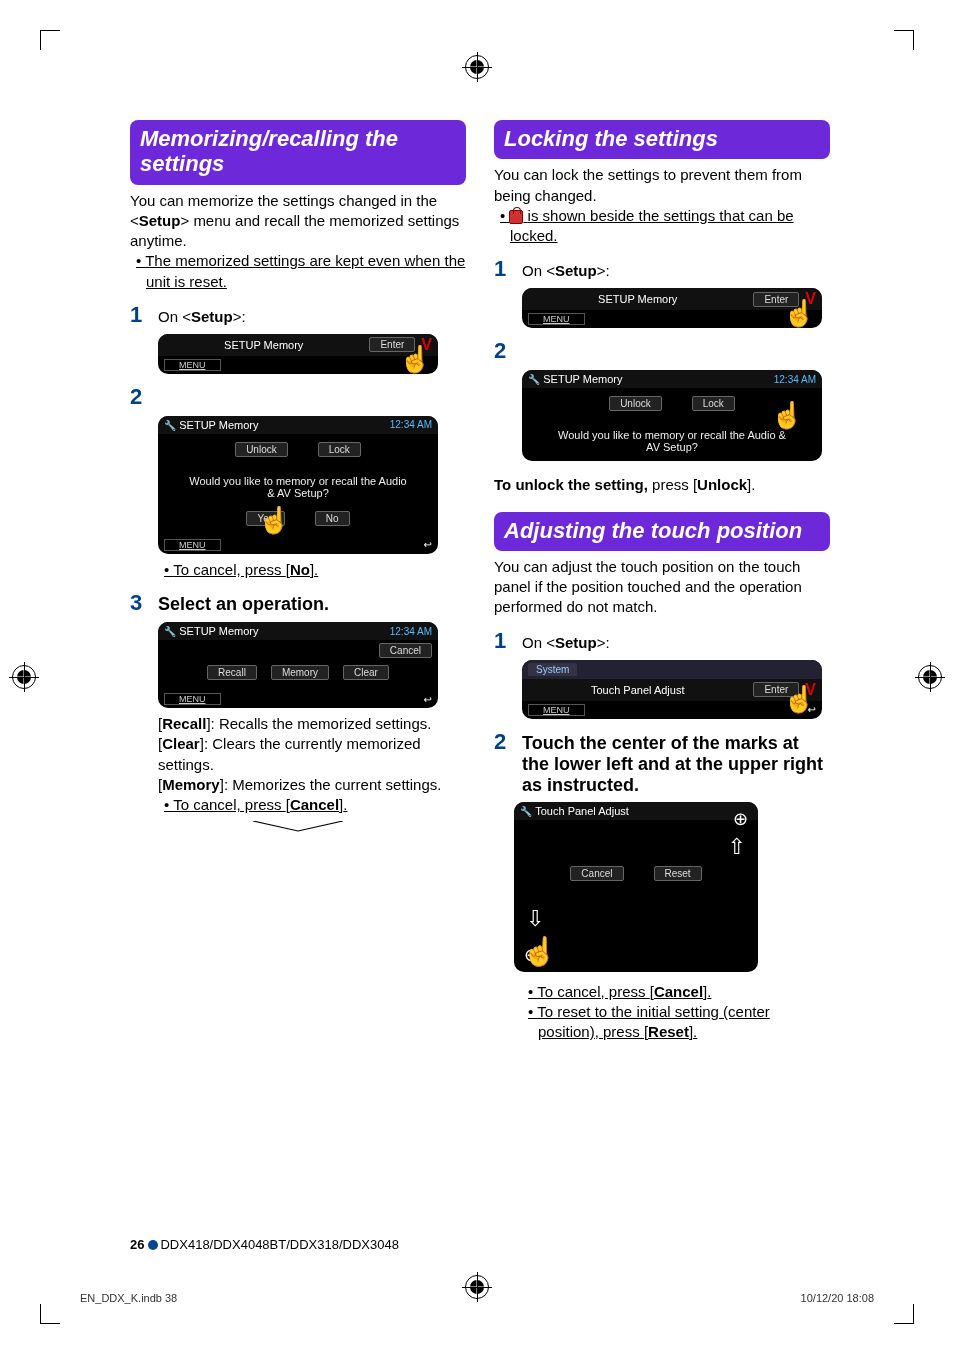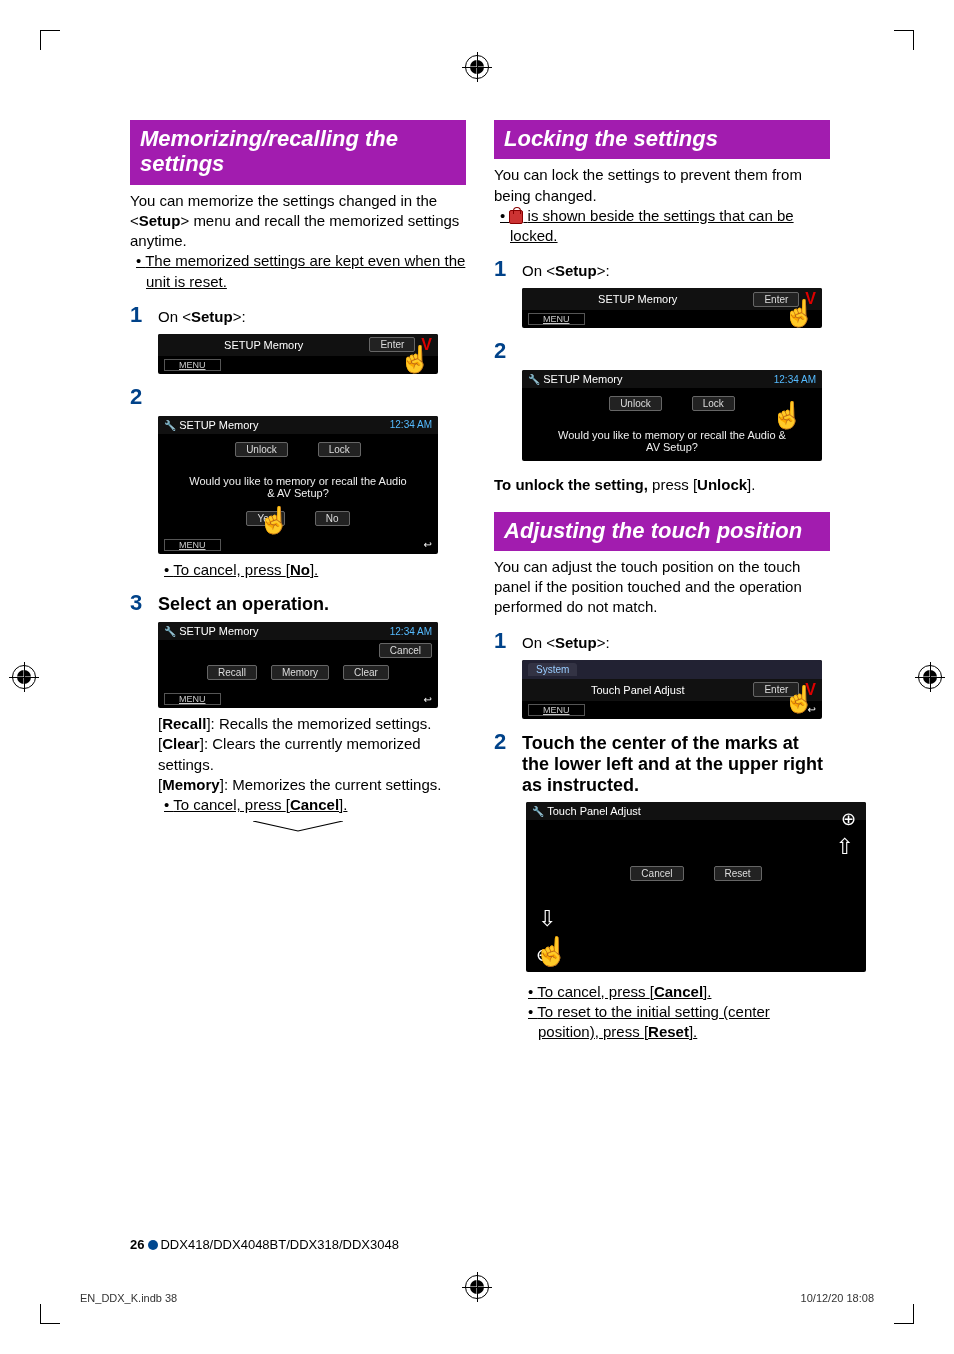--- a/index.html
+++ b/index.html
@@ -19,30 +19,30 @@
   .reg-mark::after { content: ""; position: absolute; left: 50%; top: 50%; width: 30px; height: 30px; transform: translate(-50%, -50%); background:
     linear-gradient(#000,#000) center/100% 1px no-repeat,
     linear-gradient(#000,#000) center/1px 100% no-repeat; }
   .reg-mark .fill { position: absolute; inset: 5px; background: #000; border-radius: 50%; }
   .reg-mark .fill::before, .reg-mark .fill::after { content:""; position:absolute; background:#fff; }
   .reg-mark .fill::before { left:0; right:0; top:50%; height:1px; transform:translateY(-50%);}
   .reg-mark .fill::after { top:0; bottom:0; left:50%; width:1px; transform:translateX(-50%);}
 
   .content { position: absolute; top: 120px; left: 130px; width: 700px; display: flex; gap: 28px; }
   .col { width: 336px; }
-  .heading-box { background: #a21caf; color: #fff; padding: 6px 10px 8px 10px; border-radius: 0; }
+  .heading-box { background: #6d28d9; color: #fff; padding: 6px 10px 8px 10px; border-radius: 8px; }
   .heading-box h2 { font-size: 22px; font-style: italic; font-weight: 700; line-height: 1.15; }
   .body-text { font-size: 15px; line-height: 1.35; margin-top: 6px; }
   .bullet { padding-left: 16px; text-indent: -10px; font-size: 15px; line-height: 1.35; text-decoration: underline; }
   .bullet::before { content: "• "; }
   .step-row { display: flex; gap: 10px; margin-top: 10px; align-items: baseline; }
   .step-num { font-size: 22px; font-weight: 800; color: #004289; width: 18px; }
   .step-body { flex: 1; font-size: 15px; }
   .step-body.big { font-size: 18px; font-weight: 700; }
-  .screen { background: #000; color: #fff; border-radius: 2px; overflow: hidden; margin-top: 6px; font-size: 10px; position: relative; }
+  .screen { background: #000; color: #fff; border-radius: 10px; overflow: hidden; margin-top: 6px; font-size: 10px; position: relative; }
   .screen .bar { display:flex; align-items:center; background:#111; height:22px; padding:0 6px; gap:6px; }
   .screen .btn { border:1px solid #666; background:#222; color:#ddd; font-size:10px; padding:1px 10px; border-radius:2px; }
   .screen .title { color:#fff; font-size:11px; }
   .screen .row { display:flex; align-items:center; justify-content:space-between; padding:3px 6px; }
   .screen .menu { border:1px solid #555; color:#ccc; font-size:9px; padding:0 14px; display:inline-block;text-decoration:underline; }
   .screen .clock { color:#5bf; font-size:10px; }
   .screen .msg { text-align:center; padding:8px 30px; font-size:11px; color:#eee; }
   .screen .btnrow { display:flex; justify-content:center; gap:30px; padding:4px 0 10px; }
   .hand { font-size:26px; }
   .pagefoot { position:absolute; left:130px; bottom:102px; font-size:13px; }
@@ -271,21 +271,21 @@
           <span class="menu">MENU</span>
           <span class="hand" style="position:absolute; right:6px; top:24px;">☝</span>
           <span style="color:#fff;">↩</span>
         </div>
       </div>
 
       <div class="step-row">
         <div class="step-num">2</div>
         <div class="step-body big">Touch the center of the marks at the lower left and at the upper right as instructed.</div>
       </div>
-      <div class="screen touch-screen" style="margin-left:32px; width:340px;">
+      <div class="screen touch-screen" style="margin-left:20px; width:244px;">
         <div class="row" style="background:#111;">
           <span>🔧 <span class="title">Touch Panel Adjust</span></span>
         </div>
         <span class="corner-mark tr">⊕</span>
         <span class="arrow-up">⇧</span>
         <div class="btnrow" style="padding-top:46px;">
           <span class="btn">Cancel</span>
           <span class="btn">Reset</span>
         </div>
         <span class="arrow-down">⇩</span>

